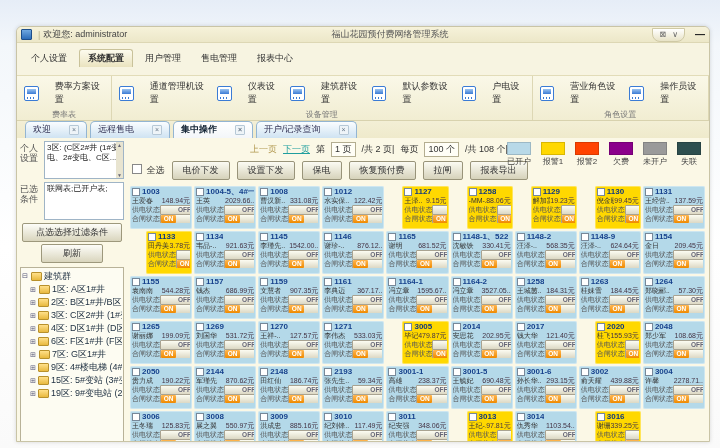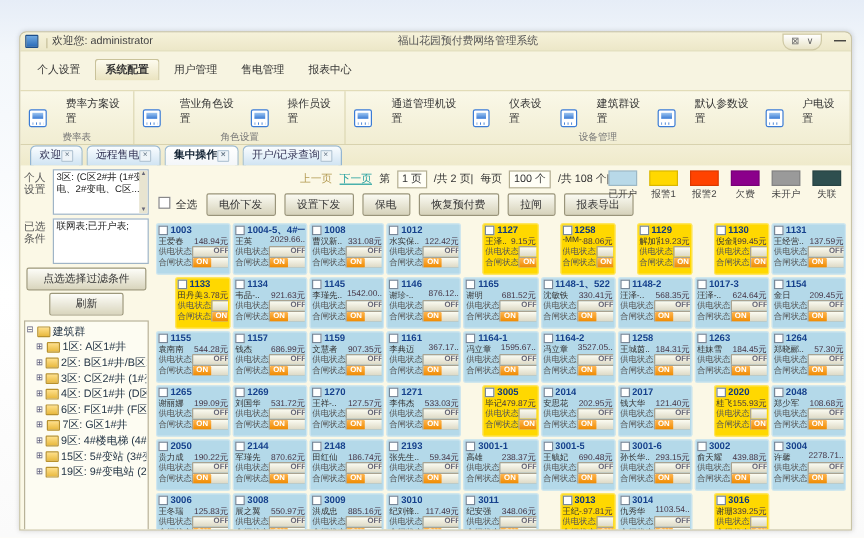--- a/index.html
+++ b/index.html
@@ -28,31 +28,31 @@
   .menubar{height:16px;display:flex;align-items:flex-end;gap:4px;padding:8px 6px;
     background:#f7f4e1;font-size:9px;color:#333;}
   .menu-item{padding:2px 8px;cursor:default;}
   .menu-item.active{font-weight:bold;background:linear-gradient(#fdfbee,#eae3bf);
     border:1px solid #c9c29a;border-bottom:none;border-radius:3px 3px 0 0;}
   
   .ribbon{height:44px;background:linear-gradient(#faf8e8,#f1edd2);
     border-top:1px solid #e2dcb8;border-bottom:1px solid #d8d2ae;display:flex;}
   .rgroup{display:flex;flex-direction:column;border-right:1px solid #ddd7b4;padding:2px 4px 0 4px;}
   .rbuttons{display:flex;flex:1;align-items:center;gap:4px;}
-  .rbtn{display:flex;align-items:flex-end;gap:16px;padding:2px 3px;border-radius:2px;font-size:9px;color:#333;cursor:default;}
+  .rbtn{display:flex;align-items:center;gap:16px;padding:2px 3px;border-radius:2px;font-size:9px;color:#333;cursor:default;}
   .ricon{width:14px;height:13px;display:inline-block;position:relative;
     background:#fff;border:1px solid #3a7bd5;border-radius:2px;}
   .ricon::before{content:"";position:absolute;left:2px;top:2px;right:2px;height:5px;background:linear-gradient(#9cc4f0,#3a7bd5);}
   .ricon::after{content:"";position:absolute;left:2px;bottom:1px;right:2px;height:2px;
     background-image:linear-gradient(90deg,#3a7bd5 1px,transparent 1px);background-size:3px 2px;}
   .rgroup-label{text-align:center;font-size:8px;color:#777;padding:1px 0 2px 0;}
   
   .tabstrip{height:17px;display:flex;align-items:flex-end;gap:3px;padding:0 8px;
     background:linear-gradient(#f3efd6,#efeacb);}
-  .dtab{display:flex;align-items:center;gap:0;font-size:9px;color:#335;
+  .dtab{display:flex;align-items:center;gap:18px;font-size:9px;color:#335;
     background:linear-gradient(#fafdff,#cfe3f2);border:1px solid #93b5d2;border-bottom:none;
     border-radius:5px 5px 0 0;padding:1px 7px 2px 7px;cursor:default;}
   .dtab.active{font-weight:bold;background:linear-gradient(#ffffff,#f3f6f9);color:#123;}
   .tab-close{font-size:7px;color:#8a7;border:1px solid #b6c8d6;background:#eef4f8;
     width:8px;height:8px;line-height:7px;text-align:center;border-radius:1px;color:#678;}
   
   .content{display:flex;height:336px;background:#fbf8e6;}
   .left-panel{width:104px;padding:3px 2px 0 3px;font-size:9px;color:#333;flex-shrink:0;}
   .lp-row{display:flex;margin-bottom:3px;}
   .lp-label{width:24px;color:#555;line-height:1.15;padding-top:2px;}
@@ -135,53 +135,53 @@
             <span class="ricon"></span>
             <span>费率方案设置</span>
           </div>
         </div>
         <div class="rgroup-label">费率表</div>
       </div>
       <div class="rgroup">
         <div class="rbuttons">
           <div class="rbtn">
             <span class="ricon"></span>
-            <span>营业角色设置</span>
+            <span>通道管理机设置</span>
           </div>
           <div class="rbtn">
             <span class="ricon"></span>
-            <span>操作员设置</span>
+            <span>仪表设置</span>
+          </div>
+          <div class="rbtn">
+            <span class="ricon"></span>
+            <span>建筑群设置</span>
+          </div>
+          <div class="rbtn">
+            <span class="ricon"></span>
+            <span>默认参数设置</span>
+          </div>
+          <div class="rbtn">
+            <span class="ricon"></span>
+            <span>户电设置</span>
           </div>
         </div>
-        <div class="rgroup-label">角色设置</div>
+        <div class="rgroup-label">设备管理</div>
       </div>
       <div class="rgroup">
         <div class="rbuttons">
           <div class="rbtn">
             <span class="ricon"></span>
-            <span>通道管理机设置</span>
+            <span>营业角色设置</span>
           </div>
           <div class="rbtn">
             <span class="ricon"></span>
-            <span>仪表设置</span>
-          </div>
-          <div class="rbtn">
-            <span class="ricon"></span>
-            <span>建筑群设置</span>
-          </div>
-          <div class="rbtn">
-            <span class="ricon"></span>
-            <span>默认参数设置</span>
-          </div>
-          <div class="rbtn">
-            <span class="ricon"></span>
-            <span>户电设置</span>
+            <span>操作员设置</span>
           </div>
         </div>
-        <div class="rgroup-label">设备管理</div>
+        <div class="rgroup-label">角色设置</div>
       </div>
     </div>
 
   <div class="tabstrip" id="tabstrip">
       <div class="dtab">
         <span>欢迎</span>
         <span class="tab-close">×</span>
       </div>
       <div class="dtab">
         <span>远程售电</span>
@@ -675,21 +675,21 @@
             <div class="card-line">
               <span class="stat-label">合闸状态</span>
               <div class="tog">
                 <span class="knob">ON</span>
               </div>
             </div>
           </div>
           <div class="card">
             <div class="card-head">
               <span class="card-chk"></span>
-              <span class="card-id">1017-3</span>
+              <span class="card-id">1148-9</span>
             </div>
             <div class="card-line">
               <span class="card-name">汪泽-..</span>
               <span class="card-amt">624.64元</span>
             </div>
             <div class="card-line">
               <span class="stat-label">供电状态</span>
               <div class="tog">
                 <span class="off-label">OFF</span>
               </div>

